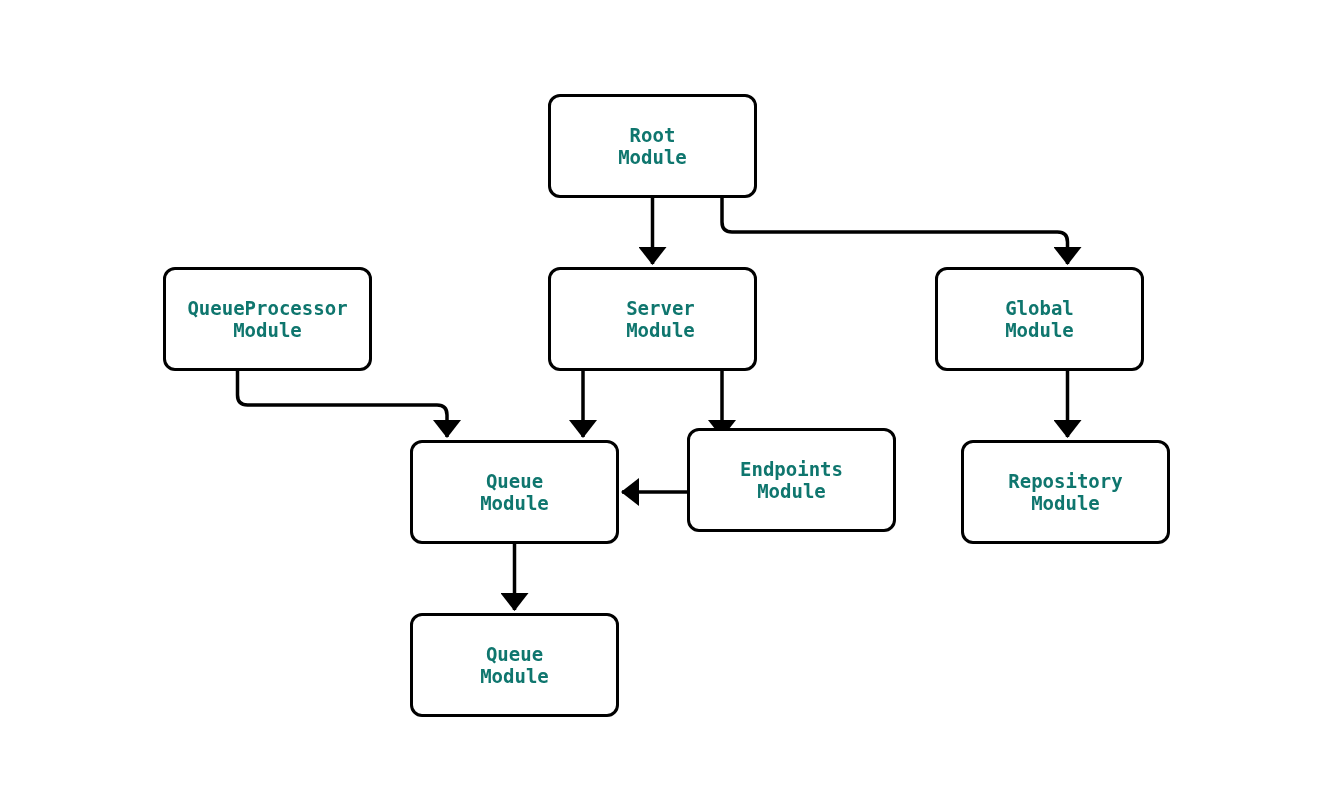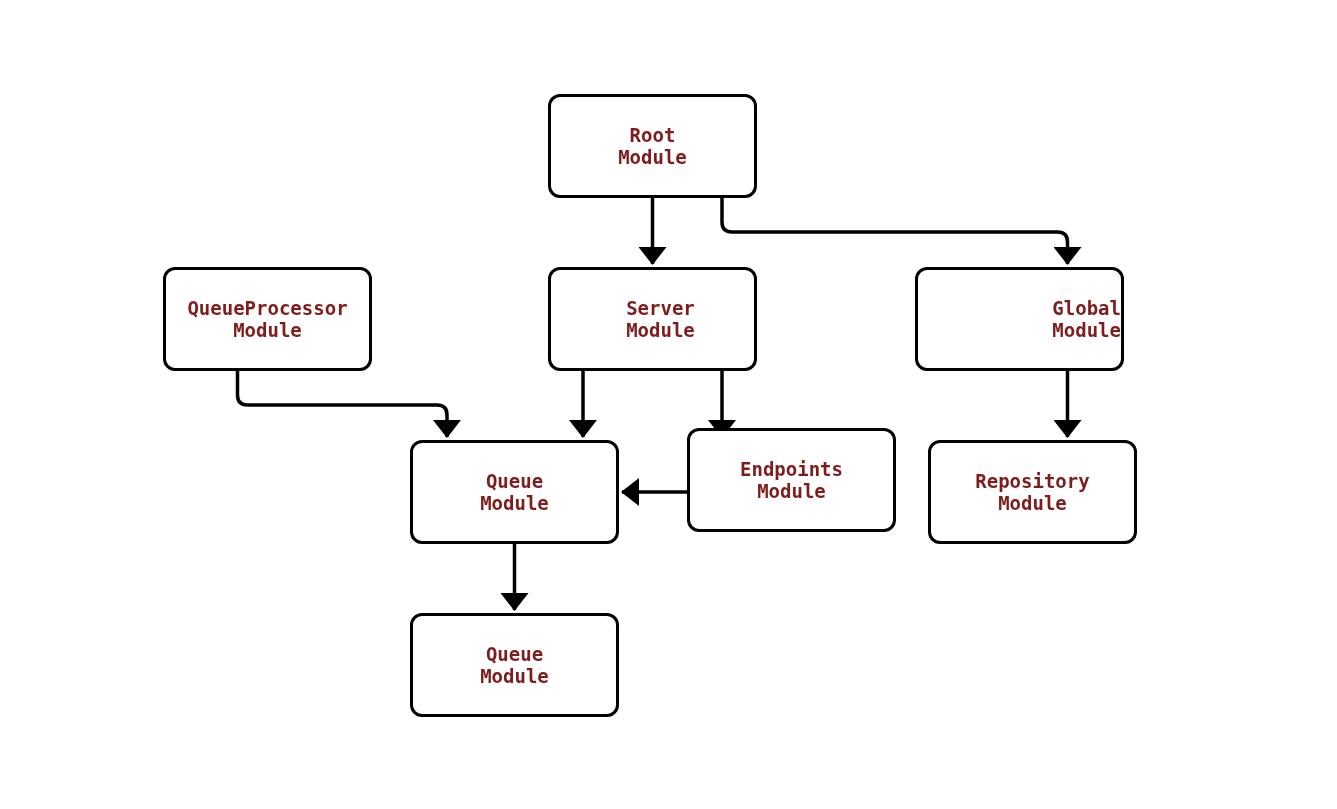--- a/index.html
+++ b/index.html
@@ -37,31 +37,31 @@
     border: 3.5px solid #000000;
     border-radius: 12px;
     display: flex;
     align-items: center;
     justify-content: center;
   }
   .node .label {
     font-size: 19px;
     line-height: 22px;
     font-weight: bold;
-    color: #7f1d1d;
+    color: #0f766e;
     text-align: center;
     white-space: pre-line;
   }
   .n-root           { left: 548px; top:  94px; }
   .n-queueprocessor { left: 127px; top: 267px; margin-left: 36px; }
   .n-server         { left: 548px; top: 267px; padding-left: 16px; }
-  .n-global         { left: 915px; top: 267px; justify-content: flex-end; }
+  .n-global         { left: 935px; top: 267px; }
   .n-core           { left: 410px; top: 440px; }
   .n-endpoints      { left: 687px; top: 428px; }
-  .n-repository     { left: 928px; top: 440px; }
+  .n-repository     { left: 961px; top: 440px; }
   .n-queue          { left: 410px; top: 613px; justify-content: center; }
 </style>
 </head>
 <body>
 
 <div class="canvas">
 
   <svg class="edges-layer" viewBox="0 0 1337 809" xmlns="http://www.w3.org/2000/svg">
     <defs>
       <marker id="arrowhead" viewBox="0 0 18 28" refX="17" refY="14" markerWidth="18" markerHeight="28" markerUnits="userSpaceOnUse" orient="auto">

